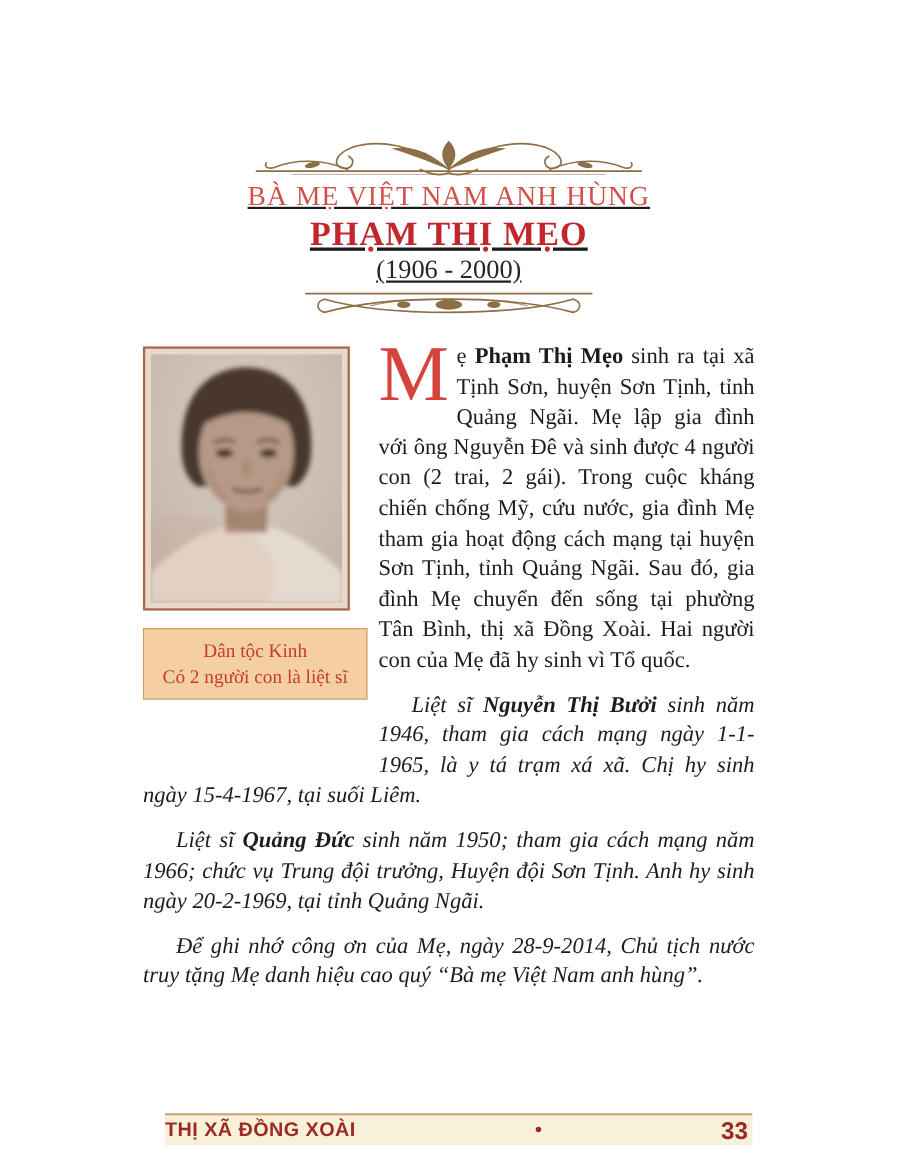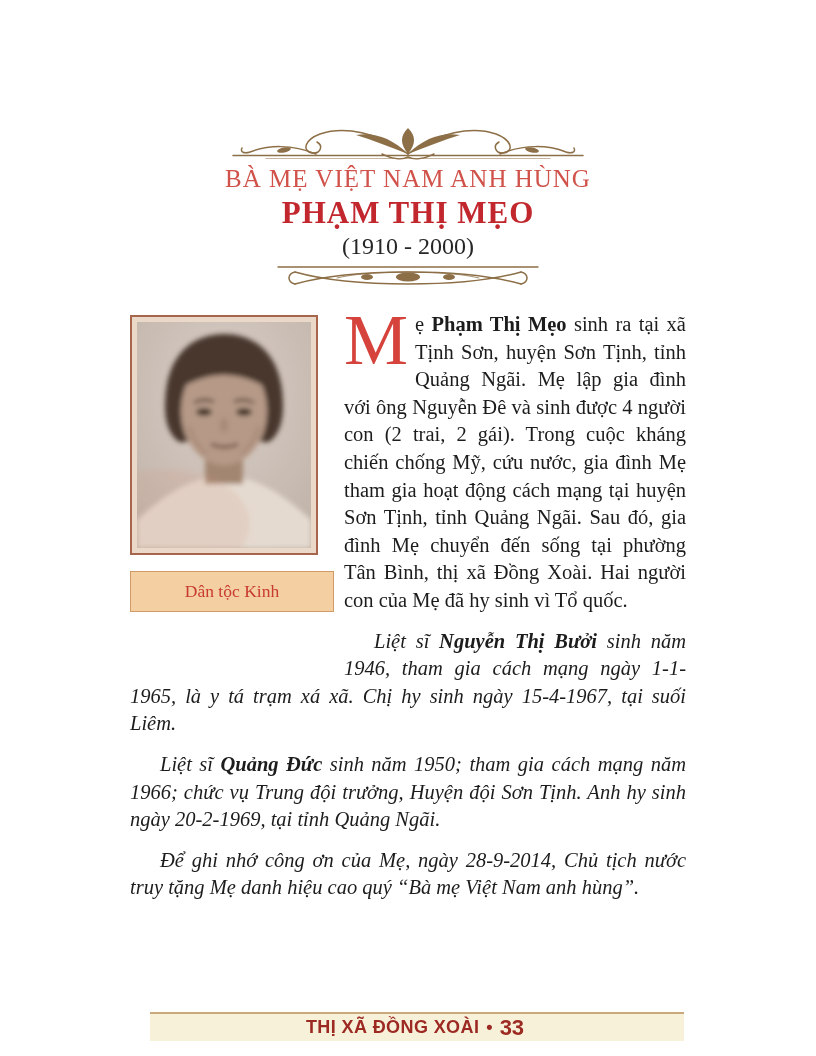--- a/index.html
+++ b/index.html
@@ -4,21 +4,21 @@
 <style>
   * { margin:0; padding:0; box-sizing:border-box; }
   html,body { background:#ffffff; }
   .page {
     position:relative; width:816px; height:1056px; background:#ffffff;
     font-family:"Liberation Serif", serif; color:#1c1c1c; overflow:hidden;
     margin:0 auto;
   }
 
   
-  .header { position:absolute; top:124px; left:0; width:100%; text-align:center; }
+  .header { position:absolute; top:124px; left:0; width:100%; text-align:center;text-decoration:underline; }
   .orn { display:block; margin:0 auto; }
   .orn-top { width:352px; height:38px; }
   .orn-bottom { width:262px; height:26px; margin-top:4px; }
   .title { font-size:25px; font-weight:normal; color:#d0524a; letter-spacing:1px; margin-top:3px; }
   .name  { font-size:31px; font-weight:bold; color:#c1272d; letter-spacing:1px; margin-top:2px; }
   .years { font-size:24px; color:#262626; margin-top:2px; }
 
   
   .content {
     position:absolute; top:311px; left:130px; width:556px;
@@ -43,21 +43,21 @@
   .dropcap {
     float:left; font-size:72px; line-height:54px; color:#d6433c;
     margin:2px 7px 0 0; font-weight:normal;
   }
   b { font-weight:bold; }
 
   
   .footer {
     position:absolute; top:1012px; left:150px; width:534px; height:29px;
     background:#f8f1da; border-top:2px solid #c9a97c;
-    display:flex; align-items:center; justify-content:center;
+    display:flex; align-items:center; justify-content:space-between;
     padding-right:4px; font-family:"Liberation Sans", sans-serif;
     color:#9c2a22; font-weight:bold;
   }
   .footer-label { font-size:18px; letter-spacing:0.4px; }
   .footer-dot { font-size:18px; margin:0 7px; }
   .footer-page { font-size:22px; }
 </style>
 </head>
 <body>
 
@@ -77,21 +77,21 @@
       <g fill="#8d6f47">
         <path d="M176 30 C160 14 142 8 124 11 C140 16 158 23 176 30 Z"></path>
         <path d="M176 30 C192 14 210 8 228 11 C212 16 194 23 176 30 Z"></path>
         <path d="M176 30 C168 20 168 12 176 4 C184 12 184 20 176 30 Z"></path>
         <ellipse cx="52" cy="26" rx="7" ry="2.5" transform="rotate(-12 52 26)"></ellipse>
         <ellipse cx="300" cy="26" rx="7" ry="2.5" transform="rotate(12 300 26)"></ellipse>
       </g>
     </svg>
     <div class="title">BÀ MẸ VIỆT NAM ANH HÙNG</div>
     <div class="name">PHẠM THỊ MẸO</div>
-    <div class="years">(1910 - 2000)</div>
+    <div class="years">(1906 - 2000)</div>
     <svg class="orn orn-bottom" viewBox="0 0 262 26" aria-hidden="true">
       <g fill="none" stroke="#8d6f47" stroke-width="1.5" stroke-linecap="round">
         <line x1="1" y1="3" x2="261" y2="3"></line>
         <path d="M18 8 C75 24 187 24 244 8"></path>
         <path d="M18 20 C75 4 187 4 244 20"></path>
         <path d="M18 8 C10 10 10 18 18 20"></path>
         <path d="M244 8 C252 10 252 18 244 20"></path>
         <path d="M60 14 C90 6 172 6 202 14" stroke-width="1" opacity="0.8"></path>
       </g>
       <g fill="#8d6f47">
@@ -133,20 +133,21 @@
             <path d="M74 122 C82 126 93 126 101 122" stroke="#5f4536" stroke-width="3" fill="none"></path>
             <path d="M52 104 C56 117 62 127 70 133" stroke="#9c8271" stroke-width="4" fill="none" opacity="0.55"></path>
             <path d="M122 104 C118 117 112 127 104 133" stroke="#9c8271" stroke-width="4" fill="none" opacity="0.55"></path>
           </g>
           <ellipse cx="28" cy="202" rx="85" ry="55" fill="#d99a85" opacity="0.16" filter="url(#soft)"></ellipse>
           <rect width="174" height="226" fill="#c98b6f" opacity="0.10"></rect>
         </svg>
       </div>
       <div class="caption-box">
         <div>Dân tộc Kinh</div>
+        <div>Có 2 người con là liệt sĩ</div>
       </div>
       <div class="float-spacer"></div>
     </div>
 
     <p><span class="dropcap">M</span><span>ẹ </span><b>Phạm Thị Mẹo</b><span> sinh ra tại xã Tịnh Sơn, huyện Sơn Tịnh, tỉnh Quảng Ngãi. Mẹ lập gia đình với ông Nguyễn Đê và sinh được 4 người con (2 trai, 2 gái). Trong cuộc kháng chiến chống Mỹ, cứu nước, gia đình Mẹ tham gia hoạt động cách mạng tại huyện Sơn Tịnh, tỉnh Quảng Ngãi. Sau đó, gia đình Mẹ chuyển đến sống tại phường Tân Bình, thị xã Đồng Xoài. Hai người con của Mẹ đã hy sinh vì Tổ quốc.</span></p>
 
     <p class="indent"><span>Liệt sĩ </span><b>Nguyễn Thị Bưởi</b><span> sinh năm 1946, tham gia cách mạng ngày 1-1-1965, là y tá trạm xá xã. Chị hy sinh ngày 15-4-1967, tại suối Liêm.</span></p>
 
     <p class="indent"><span>Liệt sĩ </span><b>Quảng Đức</b><span> sinh năm 1950; tham gia cách mạng năm 1966; chức vụ Trung đội trưởng, Huyện đội Sơn Tịnh. Anh hy sinh ngày 20-2-1969, tại tỉnh Quảng Ngãi.</span></p>
 

